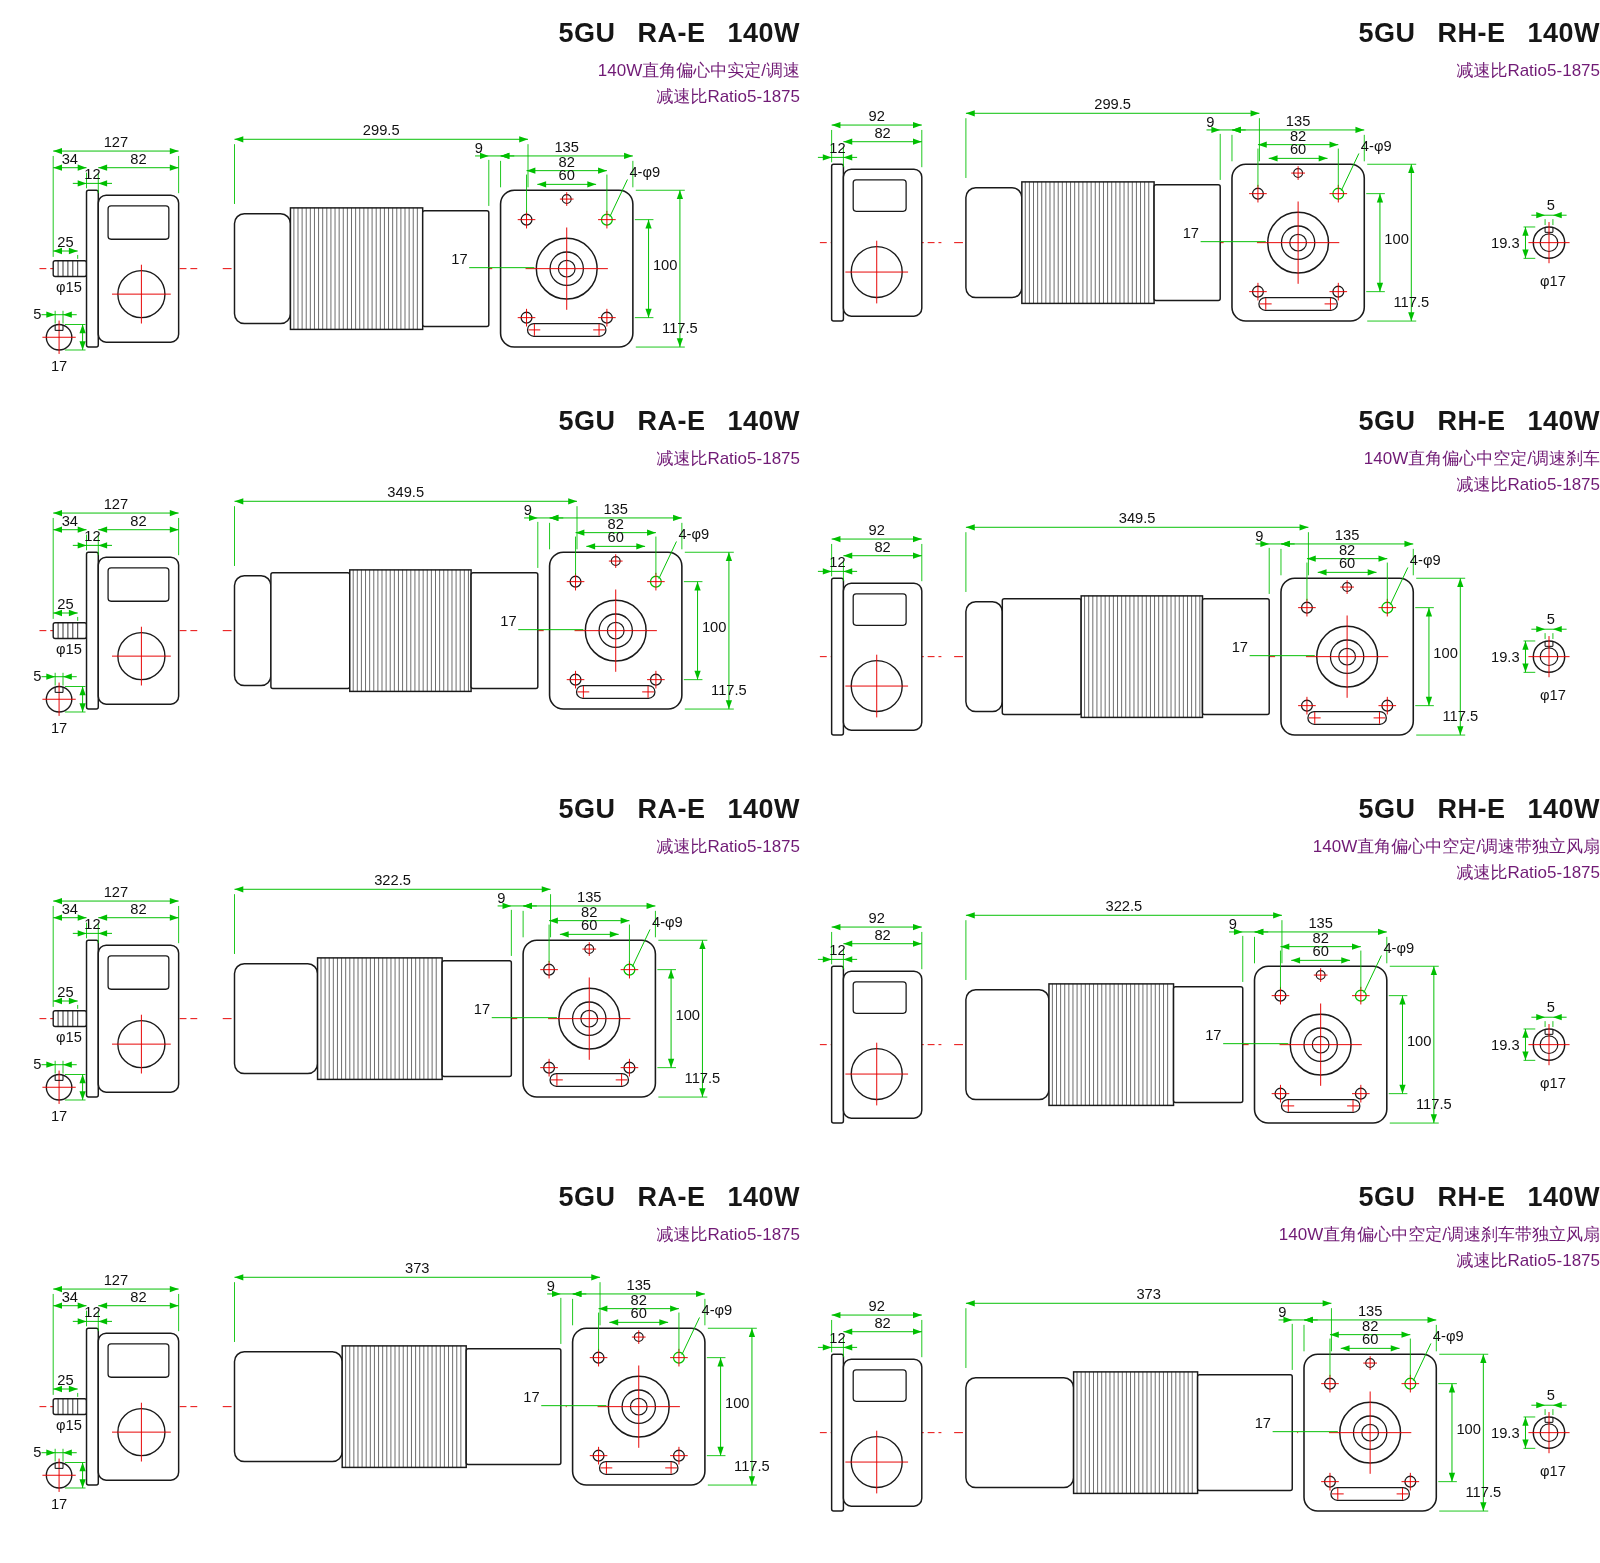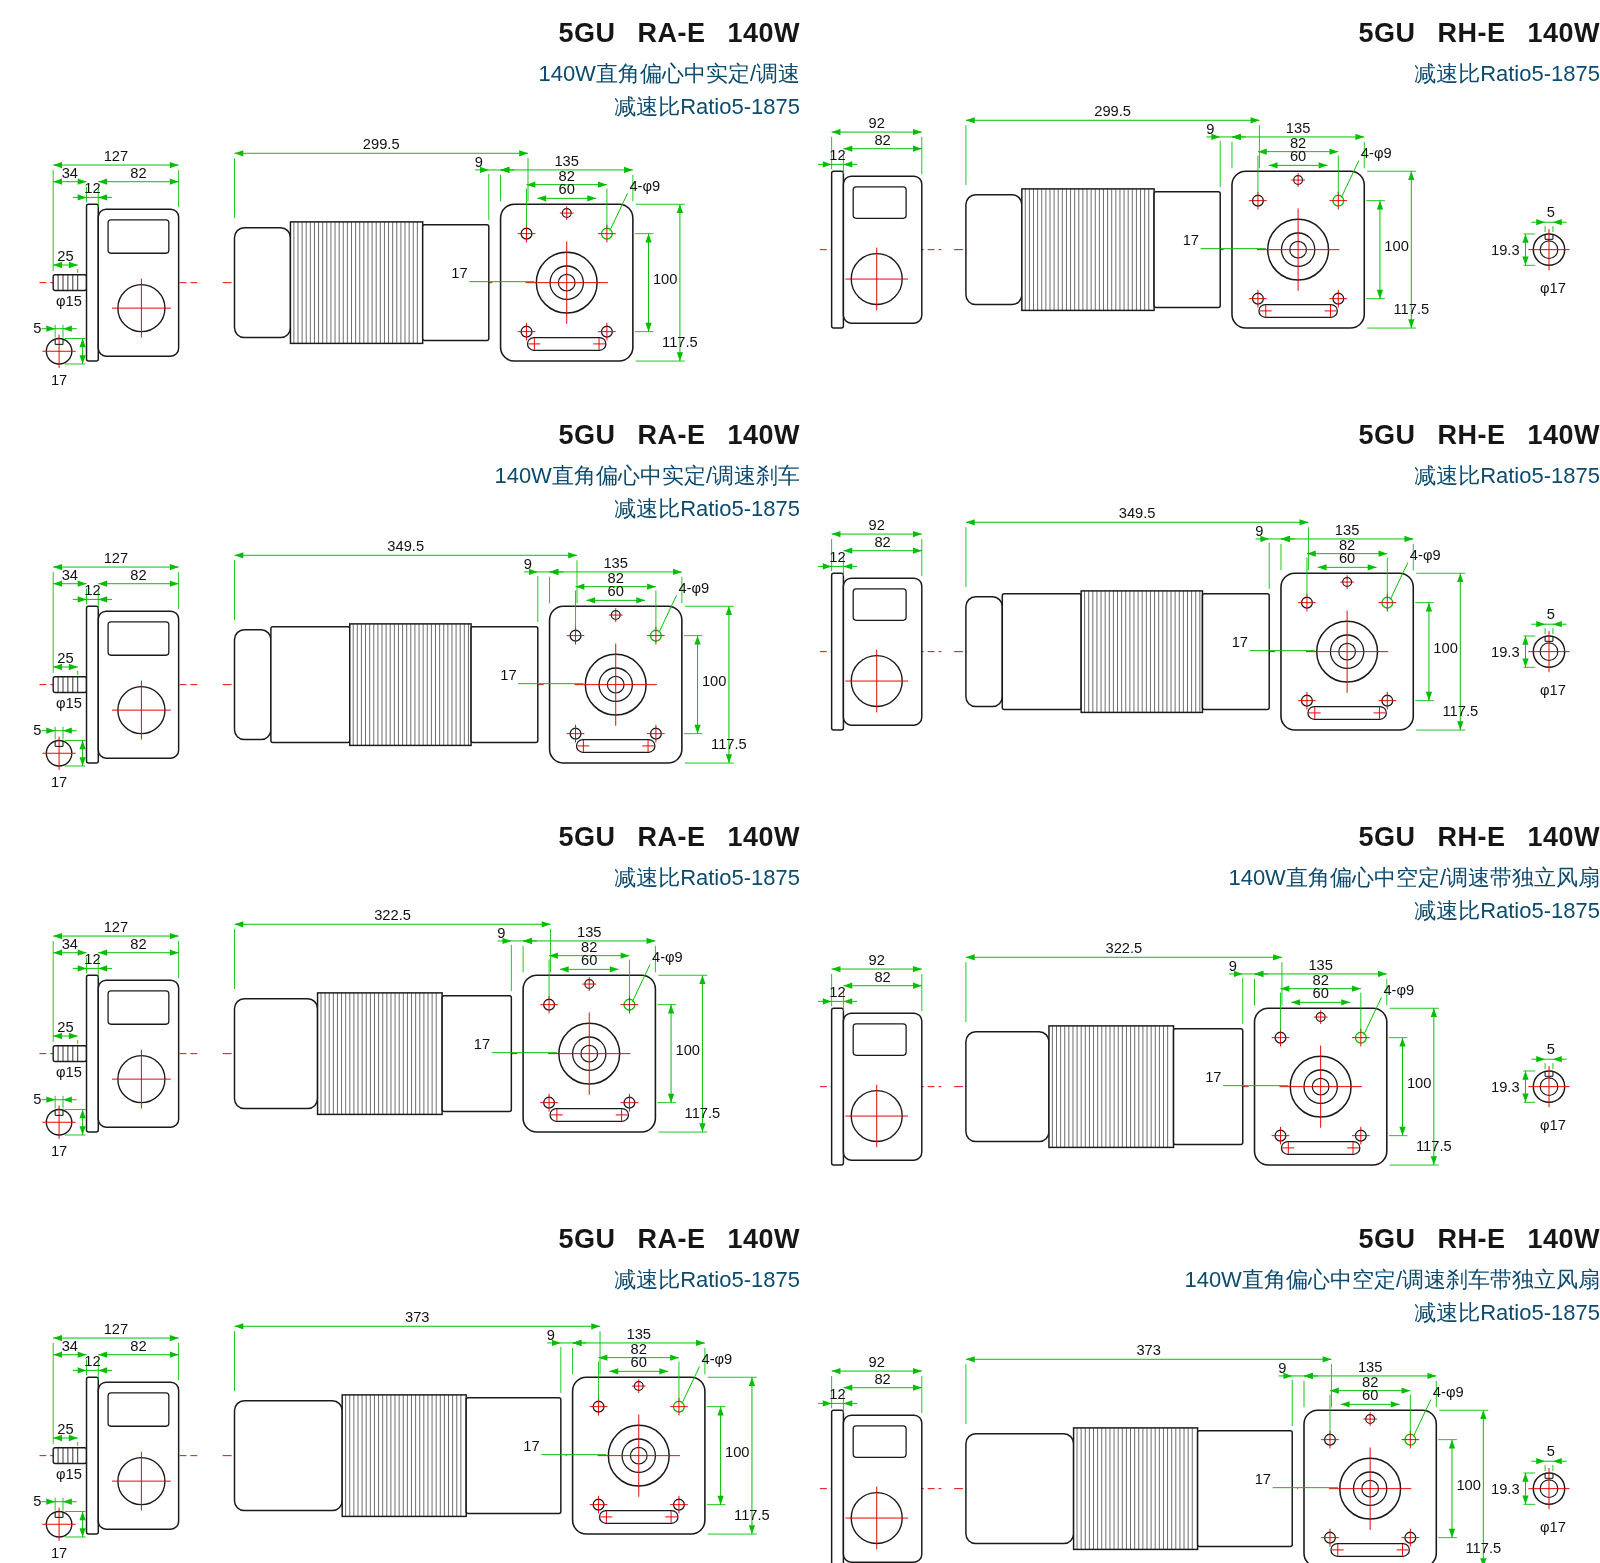--- a/index.html
+++ b/index.html
@@ -1,20 +1,20 @@
 <!DOCTYPE html>
 <html><head>
 <meta charset="utf-8">
 <style>
   html,body{margin:0;padding:0;background:#ffffff;}
   body{width:1600px;font-family:"Liberation Sans","DejaVu Sans",sans-serif;color:#1a1a1a;}
   .grid{display:grid;grid-template-columns:800px 800px;padding-top:6px;text-align:right;}
   .panel{box-sizing:border-box;padding:10px 0 2px 14px;}
   .panel h2{margin:2px 0 10px 0;font-size:27px;font-weight:bold;letter-spacing:.5px;word-spacing:14px;color:#161616;}
-  .sub{font-size:22px;margin:3px 0;color:#0c4a6e;}
+  .sub{font-size:17px;margin:3px 0;color:#701a75;}
   svg.drawing{display:block;width:784px;height:281px;margin-top:2px;}
   svg text{font-family:"Liberation Sans","DejaVu Sans",sans-serif;}
 </style>
 </head>
 <body>
 
 <div class="grid">
   <div class="panel">
     <h2>5GU RA-E 140W</h2>
     <div class="sub">140W直角偏心中实定/调速</div>
@@ -338,21 +338,20 @@
         <path d="M0 0 L-9 -3.2 L-9 3.2 Z" transform="translate(726 144) rotate(-90)" fill="#00bf00"></path>
         <path d="M0 0 L-9 -3.2 L-9 3.2 Z" transform="translate(726 176) rotate(90)" fill="#00bf00"></path>
         <line x1="724" y1="144" x2="736" y2="144" stroke="#00bf00" stroke-width="0.9"></line>
         <line x1="724" y1="176" x2="736" y2="176" stroke="#00bf00" stroke-width="0.9"></line>
         <text x="720" y="165" text-anchor="end" font-size="15" fill="#111111">19.3</text>
         <text x="754" y="204" text-anchor="middle" font-size="15" fill="#111111">φ17</text>
       </svg>
   </div>
   <div class="panel">
     <h2>5GU RA-E 140W</h2>
-    <div class="sub">140W直角偏心中实定/调速刹车</div>
     <div class="sub">减速比Ratio5-1875</div>
     <svg class="drawing" viewBox="0 0 800 285">
         <line x1="26" y1="160" x2="190" y2="160" stroke="#e60000" stroke-width="1" stroke-dasharray="7 4"></line>
         <rect x="40" y="152" width="34" height="16" rx="2" stroke="#1a1a1a" stroke-width="1.4" fill="#fff"></rect>
         <line x1="45" y1="152" x2="45" y2="168" stroke="#1a1a1a" stroke-width="0.9"></line>
         <line x1="50" y1="152" x2="50" y2="168" stroke="#1a1a1a" stroke-width="0.9"></line>
         <line x1="55" y1="152" x2="55" y2="168" stroke="#1a1a1a" stroke-width="0.9"></line>
         <line x1="60" y1="152" x2="60" y2="168" stroke="#1a1a1a" stroke-width="0.9"></line>
         <line x1="65" y1="152" x2="65" y2="168" stroke="#1a1a1a" stroke-width="0.9"></line>
         <rect x="74" y="80" width="12" height="160" rx="2" stroke="#1a1a1a" stroke-width="1.5" fill="#fff"></rect>
@@ -509,20 +508,21 @@
         <path d="M0 0 L-9 -3.2 L-9 3.2 Z" transform="translate(729.5 240) rotate(90)" fill="#00bf00"></path>
         <text x="729.5" y="226" text-anchor="middle" font-size="15" fill="#111111">117.5</text>
         <line x1="684.5" y1="80" x2="734.5" y2="80" stroke="#00bf00" stroke-width="0.9"></line>
         <line x1="684.5" y1="240" x2="734.5" y2="240" stroke="#00bf00" stroke-width="0.9"></line>
         <text x="504.5" y="155" text-anchor="middle" font-size="15" fill="#111111">17</text>
         <line x1="514.5" y1="159" x2="581" y2="159" stroke="#00bf00" stroke-width="1"></line>
       </svg>
   </div>
   <div class="panel">
     <h2>5GU RH-E 140W</h2>
+    <div class="sub">140W直角偏心中空定/调速刹车</div>
     <div class="sub">减速比Ratio5-1875</div>
     <svg class="drawing" viewBox="0 0 800 285">
         <line x1="6" y1="160" x2="130" y2="160" stroke="#e60000" stroke-width="1" stroke-dasharray="7 4"></line>
         <rect x="18" y="80" width="12" height="160" rx="2" stroke="#1a1a1a" stroke-width="1.5" fill="#fff"></rect>
         <rect x="30" y="85" width="80" height="150" rx="8" stroke="#1a1a1a" stroke-width="1.5" fill="#fff"></rect>
         <rect x="40" y="96" width="54" height="32" rx="3" stroke="#1a1a1a" stroke-width="1.3" fill="#fff"></rect>
         <circle cx="64" cy="190" r="26" stroke="#1a1a1a" stroke-width="1.4" fill="none"></circle>
         <line x1="32" y1="190" x2="96" y2="190" stroke="#e60000" stroke-width="1"></line>
         <line x1="64" y1="158" x2="64" y2="222" stroke="#e60000" stroke-width="1"></line>
         <line x1="18" y1="40" x2="110" y2="40" stroke="#00bf00" stroke-width="1"></line>

